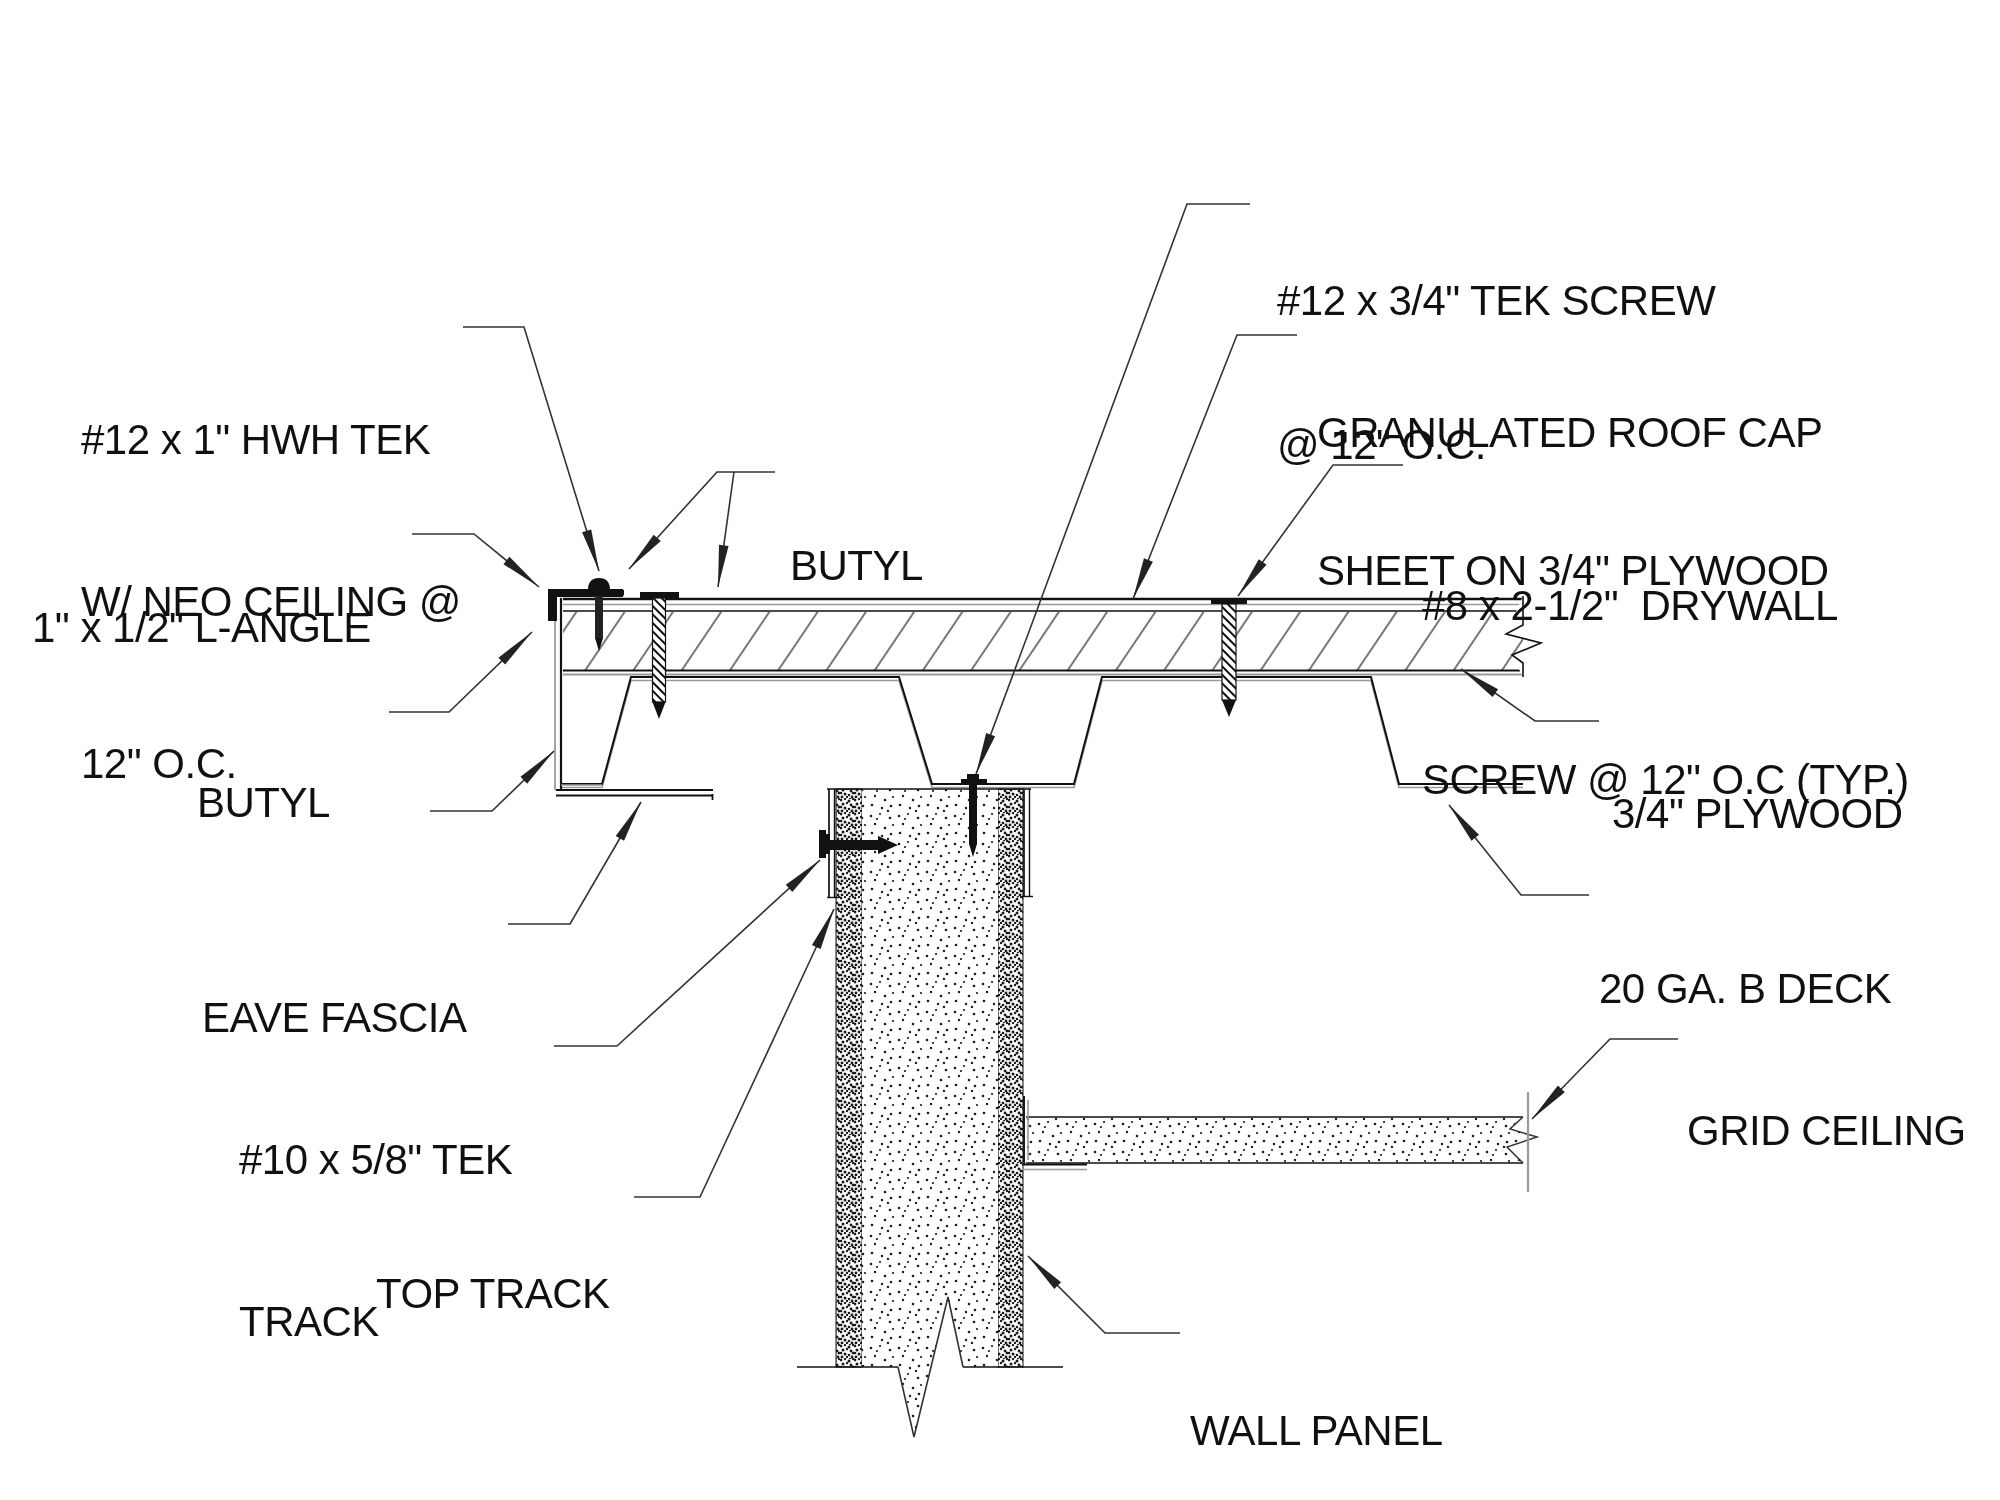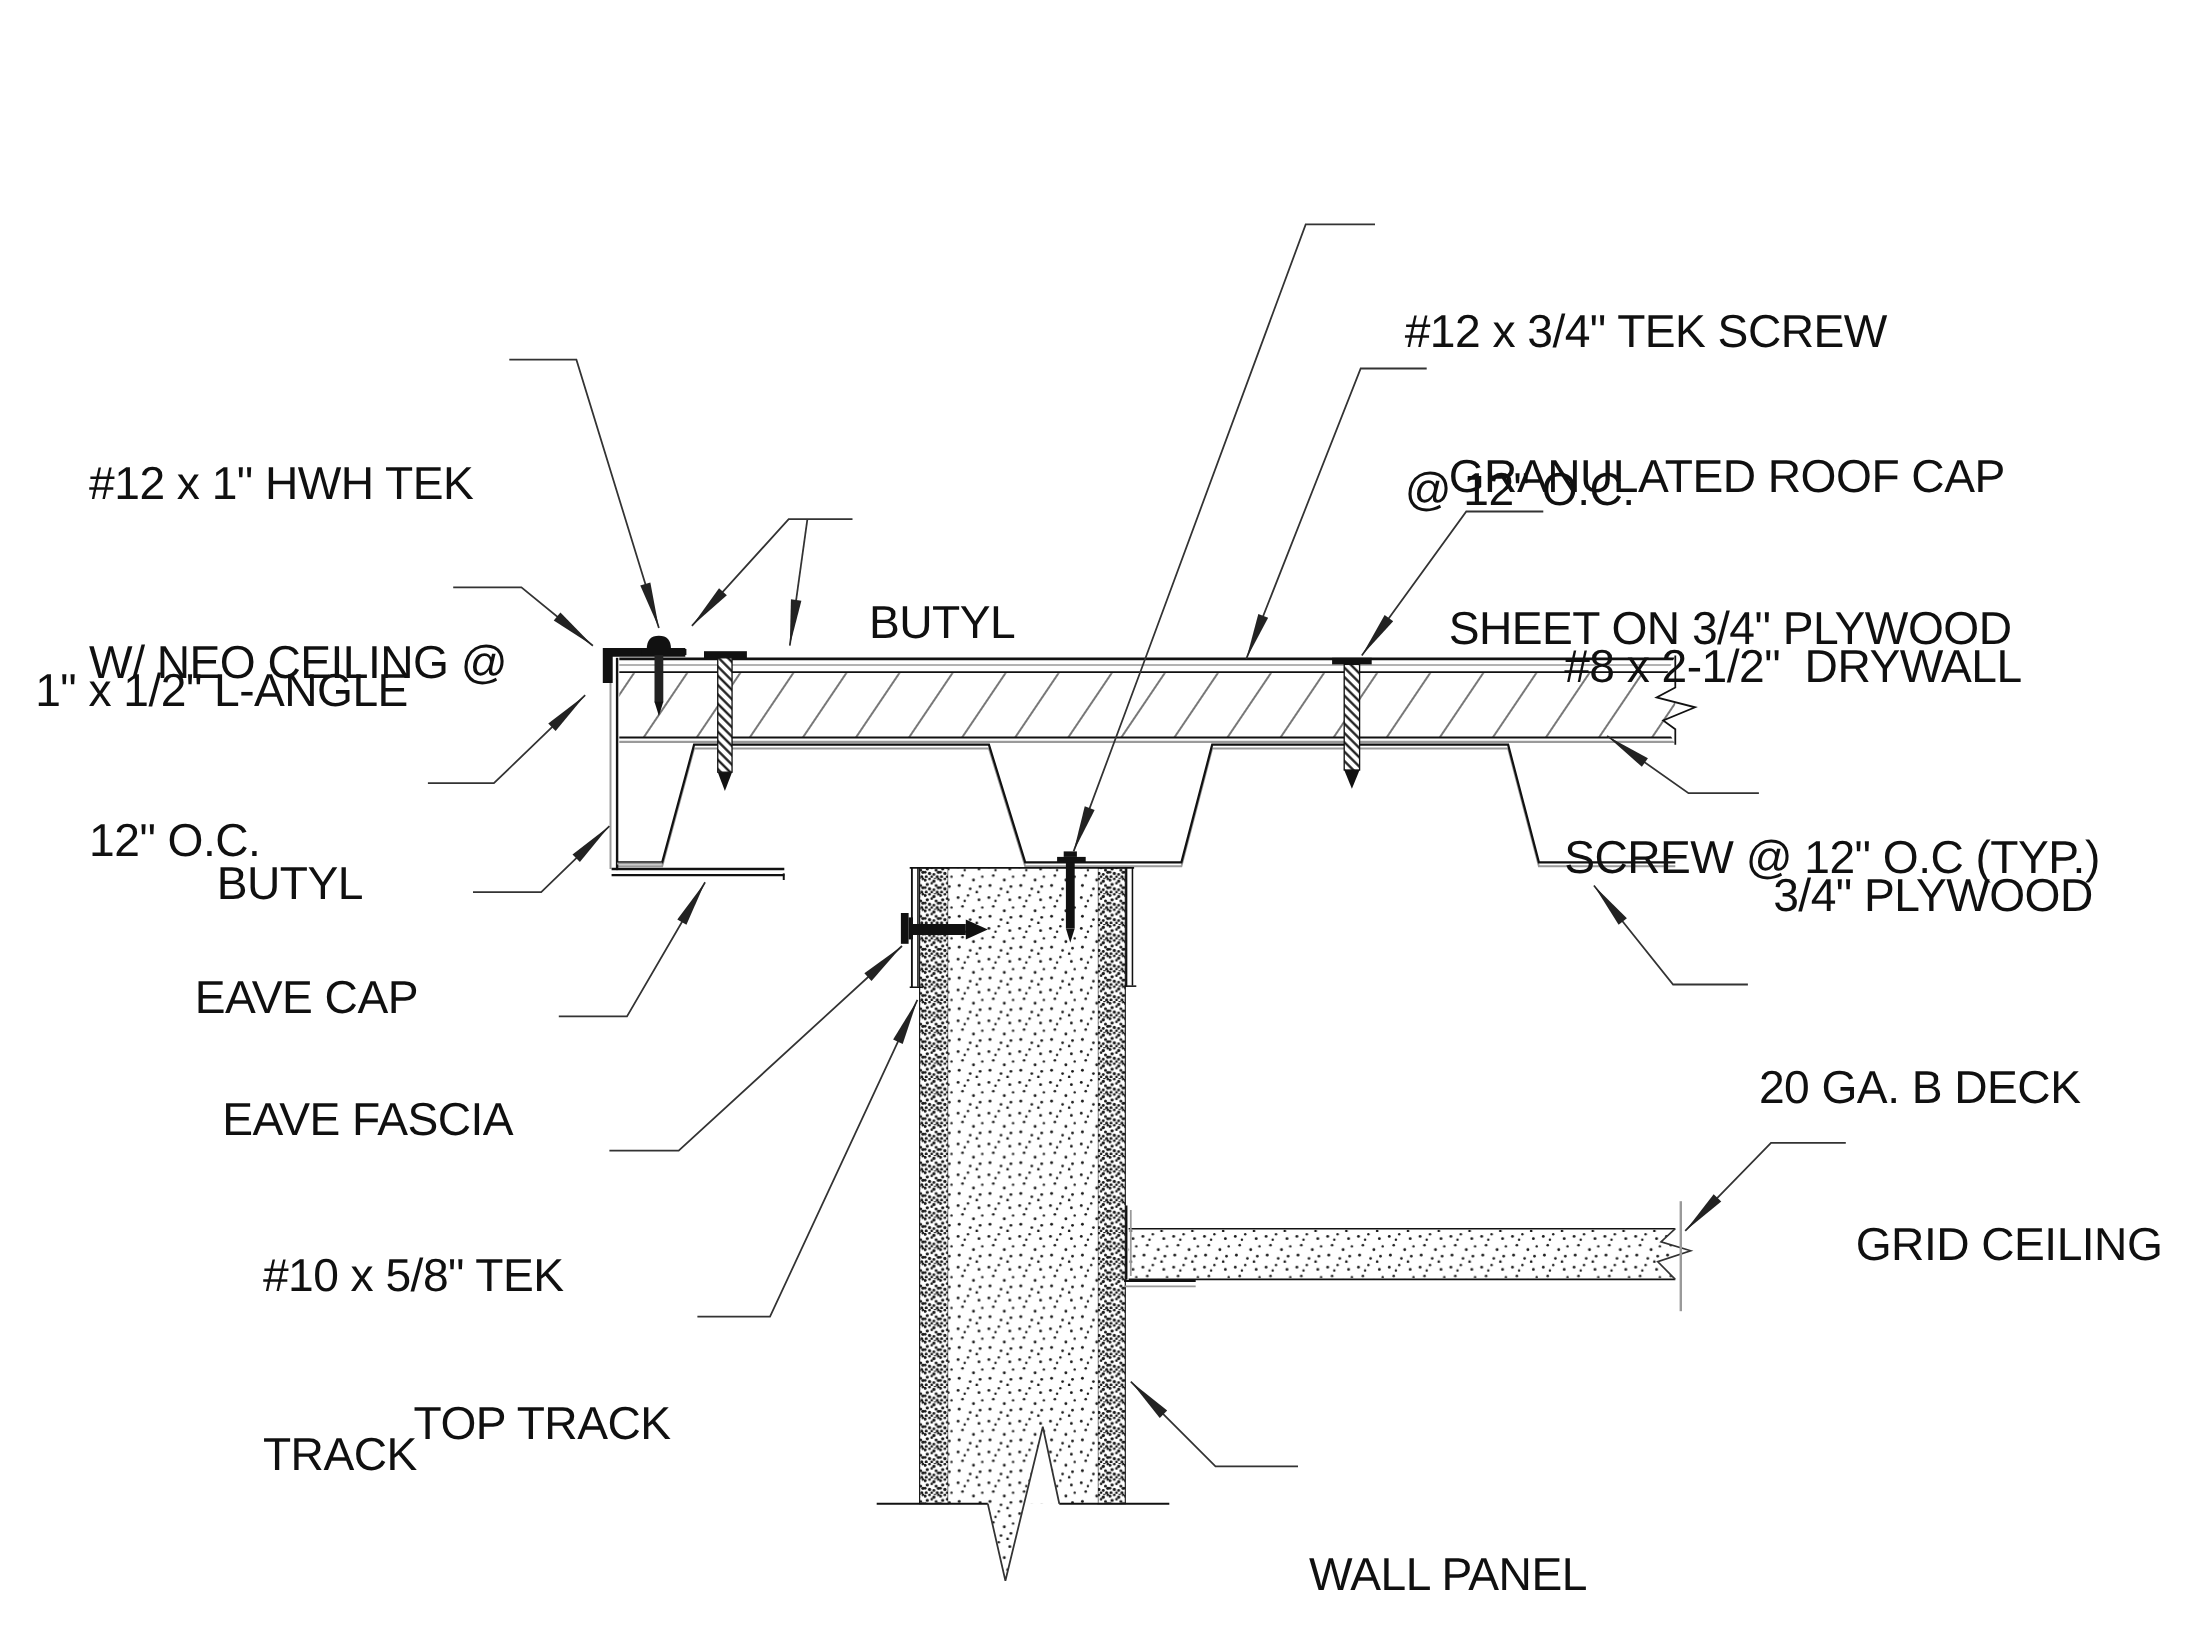--- a/index.html
+++ b/index.html
@@ -229,23 +229,20 @@
   </div>
 
   <div class="lbl" style="left:790px;top:446px;">
     <div>BUTYL</div>
   </div>
 
   <div class="lbl" style="left:197px;top:683px;">
     <div>BUTYL</div>
   </div>
 
-  <div class="lbl" style="left:177px;top:787px;">
-    <div>EAVE CAP</div>
-  </div>
 
   <div class="lbl" style="left:202px;top:898px;">
     <div>EAVE FASCIA</div>
   </div>
 
   <div class="lbl" style="left:239px;top:1025px;line-height:54px;">
     <div>#10 x 5/8" TEK</div>
     <div>TRACK</div>
   </div>
 

